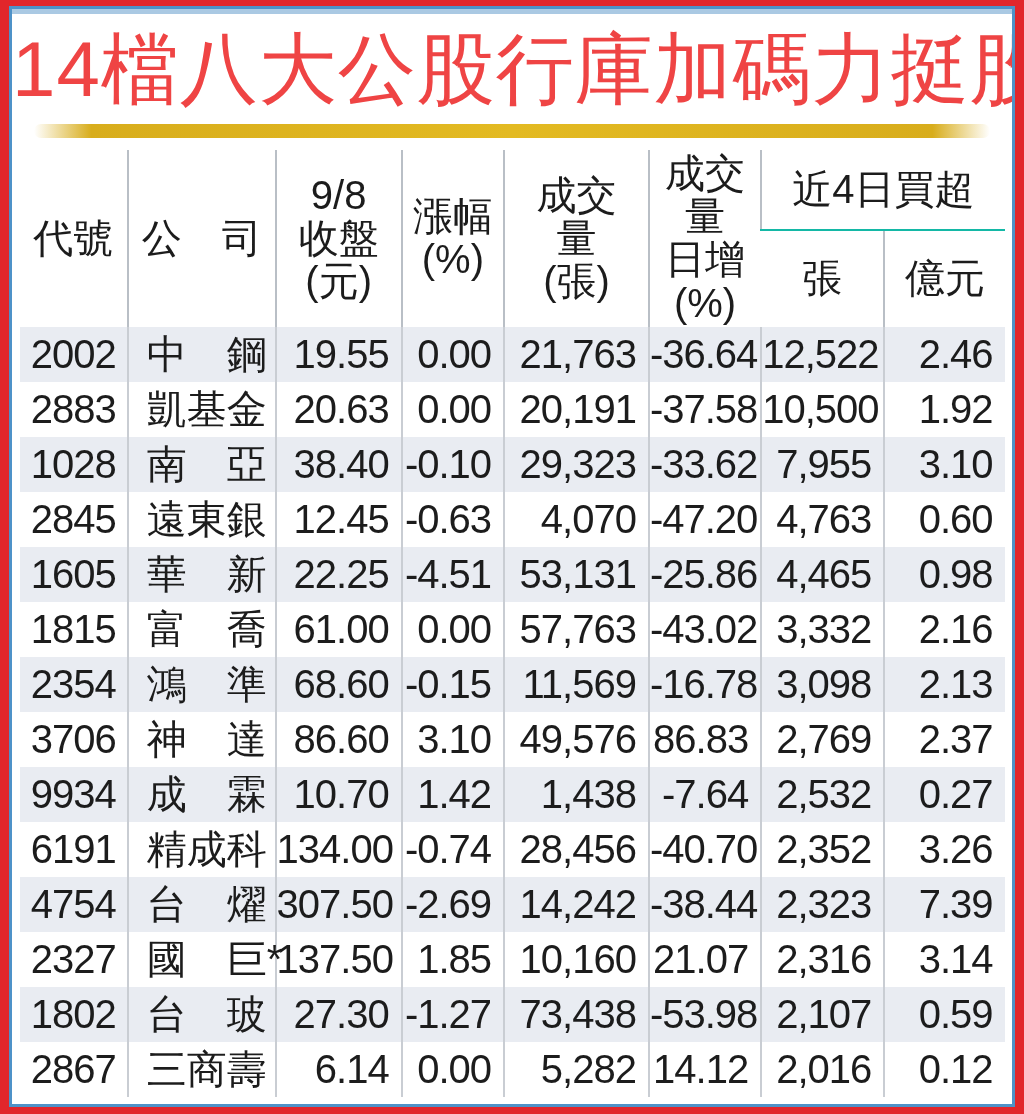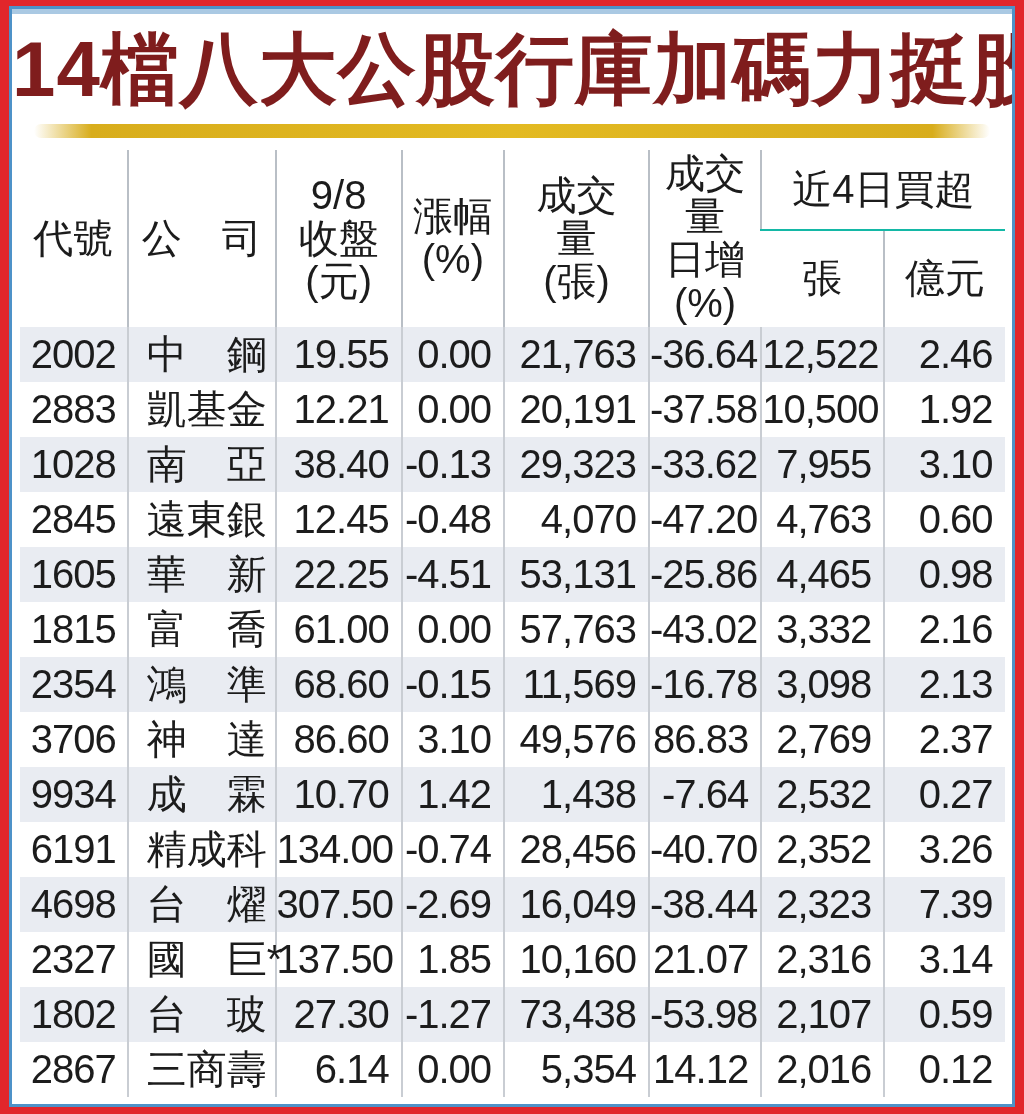--- a/index.html
+++ b/index.html
@@ -20,23 +20,23 @@
     background: #ffffff;
     border: 3px solid #4e92c8;
     overflow: hidden;
   }
   .top-accent { height: 5px; background: #aac9e3; }
 
   .title {
     margin-top: 16px;
     text-align: center;
     font-size: 78px;
-    font-weight: bold;
+    font-weight: normal;
     letter-spacing: 1px;
-    color: #7f1d1d;
+    color: #ef4444;
     line-height: 1.0;
     white-space: nowrap;
   }
   .gold-bar {
     height: 14px;
     margin: 16px 22px 0 22px;
     border-radius: 7px;
     background: linear-gradient(90deg,
       rgba(222,179,28,0) 0%, #d8ad1c 6%,
       #e3ba22 50%, #d8ad1c 94%, rgba(222,179,28,0) 100%);
@@ -141,42 +141,42 @@
             <td class="c-num">19.55</td>
             <td class="c-num">0.00</td>
             <td class="c-num">21,763</td>
             <td class="c-num">-36.64</td>
             <td class="c-num">12,522</td>
             <td class="c-num">2.46</td>
           </tr>
           <tr>
             <td class="c-code">2883</td>
             <td class="c-company">凱基金</td>
-            <td class="c-num">12.21</td>
+            <td class="c-num">20.63</td>
             <td class="c-num">0.00</td>
             <td class="c-num">20,191</td>
             <td class="c-num">-37.58</td>
             <td class="c-num">10,500</td>
             <td class="c-num">1.92</td>
           </tr>
           <tr>
             <td class="c-code">1028</td>
             <td class="c-company">南　亞</td>
             <td class="c-num">38.40</td>
-            <td class="c-num">-0.13</td>
+            <td class="c-num">-0.10</td>
             <td class="c-num">29,323</td>
             <td class="c-num">-33.62</td>
             <td class="c-num">7,955</td>
             <td class="c-num">3.10</td>
           </tr>
           <tr>
             <td class="c-code">2845</td>
             <td class="c-company">遠東銀</td>
             <td class="c-num">12.45</td>
-            <td class="c-num">-0.48</td>
+            <td class="c-num">-0.63</td>
             <td class="c-num">4,070</td>
             <td class="c-num">-47.20</td>
             <td class="c-num">4,763</td>
             <td class="c-num">0.60</td>
           </tr>
           <tr>
             <td class="c-code">1605</td>
             <td class="c-company">華　新</td>
             <td class="c-num">22.25</td>
             <td class="c-num">-4.51</td>
@@ -229,25 +229,25 @@
             <td class="c-code">6191</td>
             <td class="c-company">精成科</td>
             <td class="c-num">134.00</td>
             <td class="c-num">-0.74</td>
             <td class="c-num">28,456</td>
             <td class="c-num">-40.70</td>
             <td class="c-num">2,352</td>
             <td class="c-num">3.26</td>
           </tr>
           <tr>
-            <td class="c-code">4698</td>
+            <td class="c-code">4754</td>
             <td class="c-company">台　燿</td>
             <td class="c-num">307.50</td>
             <td class="c-num">-2.69</td>
-            <td class="c-num">16,049</td>
+            <td class="c-num">14,242</td>
             <td class="c-num">-38.44</td>
             <td class="c-num">2,323</td>
             <td class="c-num">7.39</td>
           </tr>
           <tr>
             <td class="c-code">2327</td>
             <td class="c-company">國　巨*</td>
             <td class="c-num">137.50</td>
             <td class="c-num">1.85</td>
             <td class="c-num">10,160</td>
@@ -263,21 +263,21 @@
             <td class="c-num">73,438</td>
             <td class="c-num">-53.98</td>
             <td class="c-num">2,107</td>
             <td class="c-num">0.59</td>
           </tr>
           <tr>
             <td class="c-code">2867</td>
             <td class="c-company">三商壽</td>
             <td class="c-num">6.14</td>
             <td class="c-num">0.00</td>
-            <td class="c-num">5,354</td>
+            <td class="c-num">5,282</td>
             <td class="c-num">14.12</td>
             <td class="c-num">2,016</td>
             <td class="c-num">0.12</td>
           </tr>
         </tbody>
     </table>
 
     <div class="footer">
       
       

